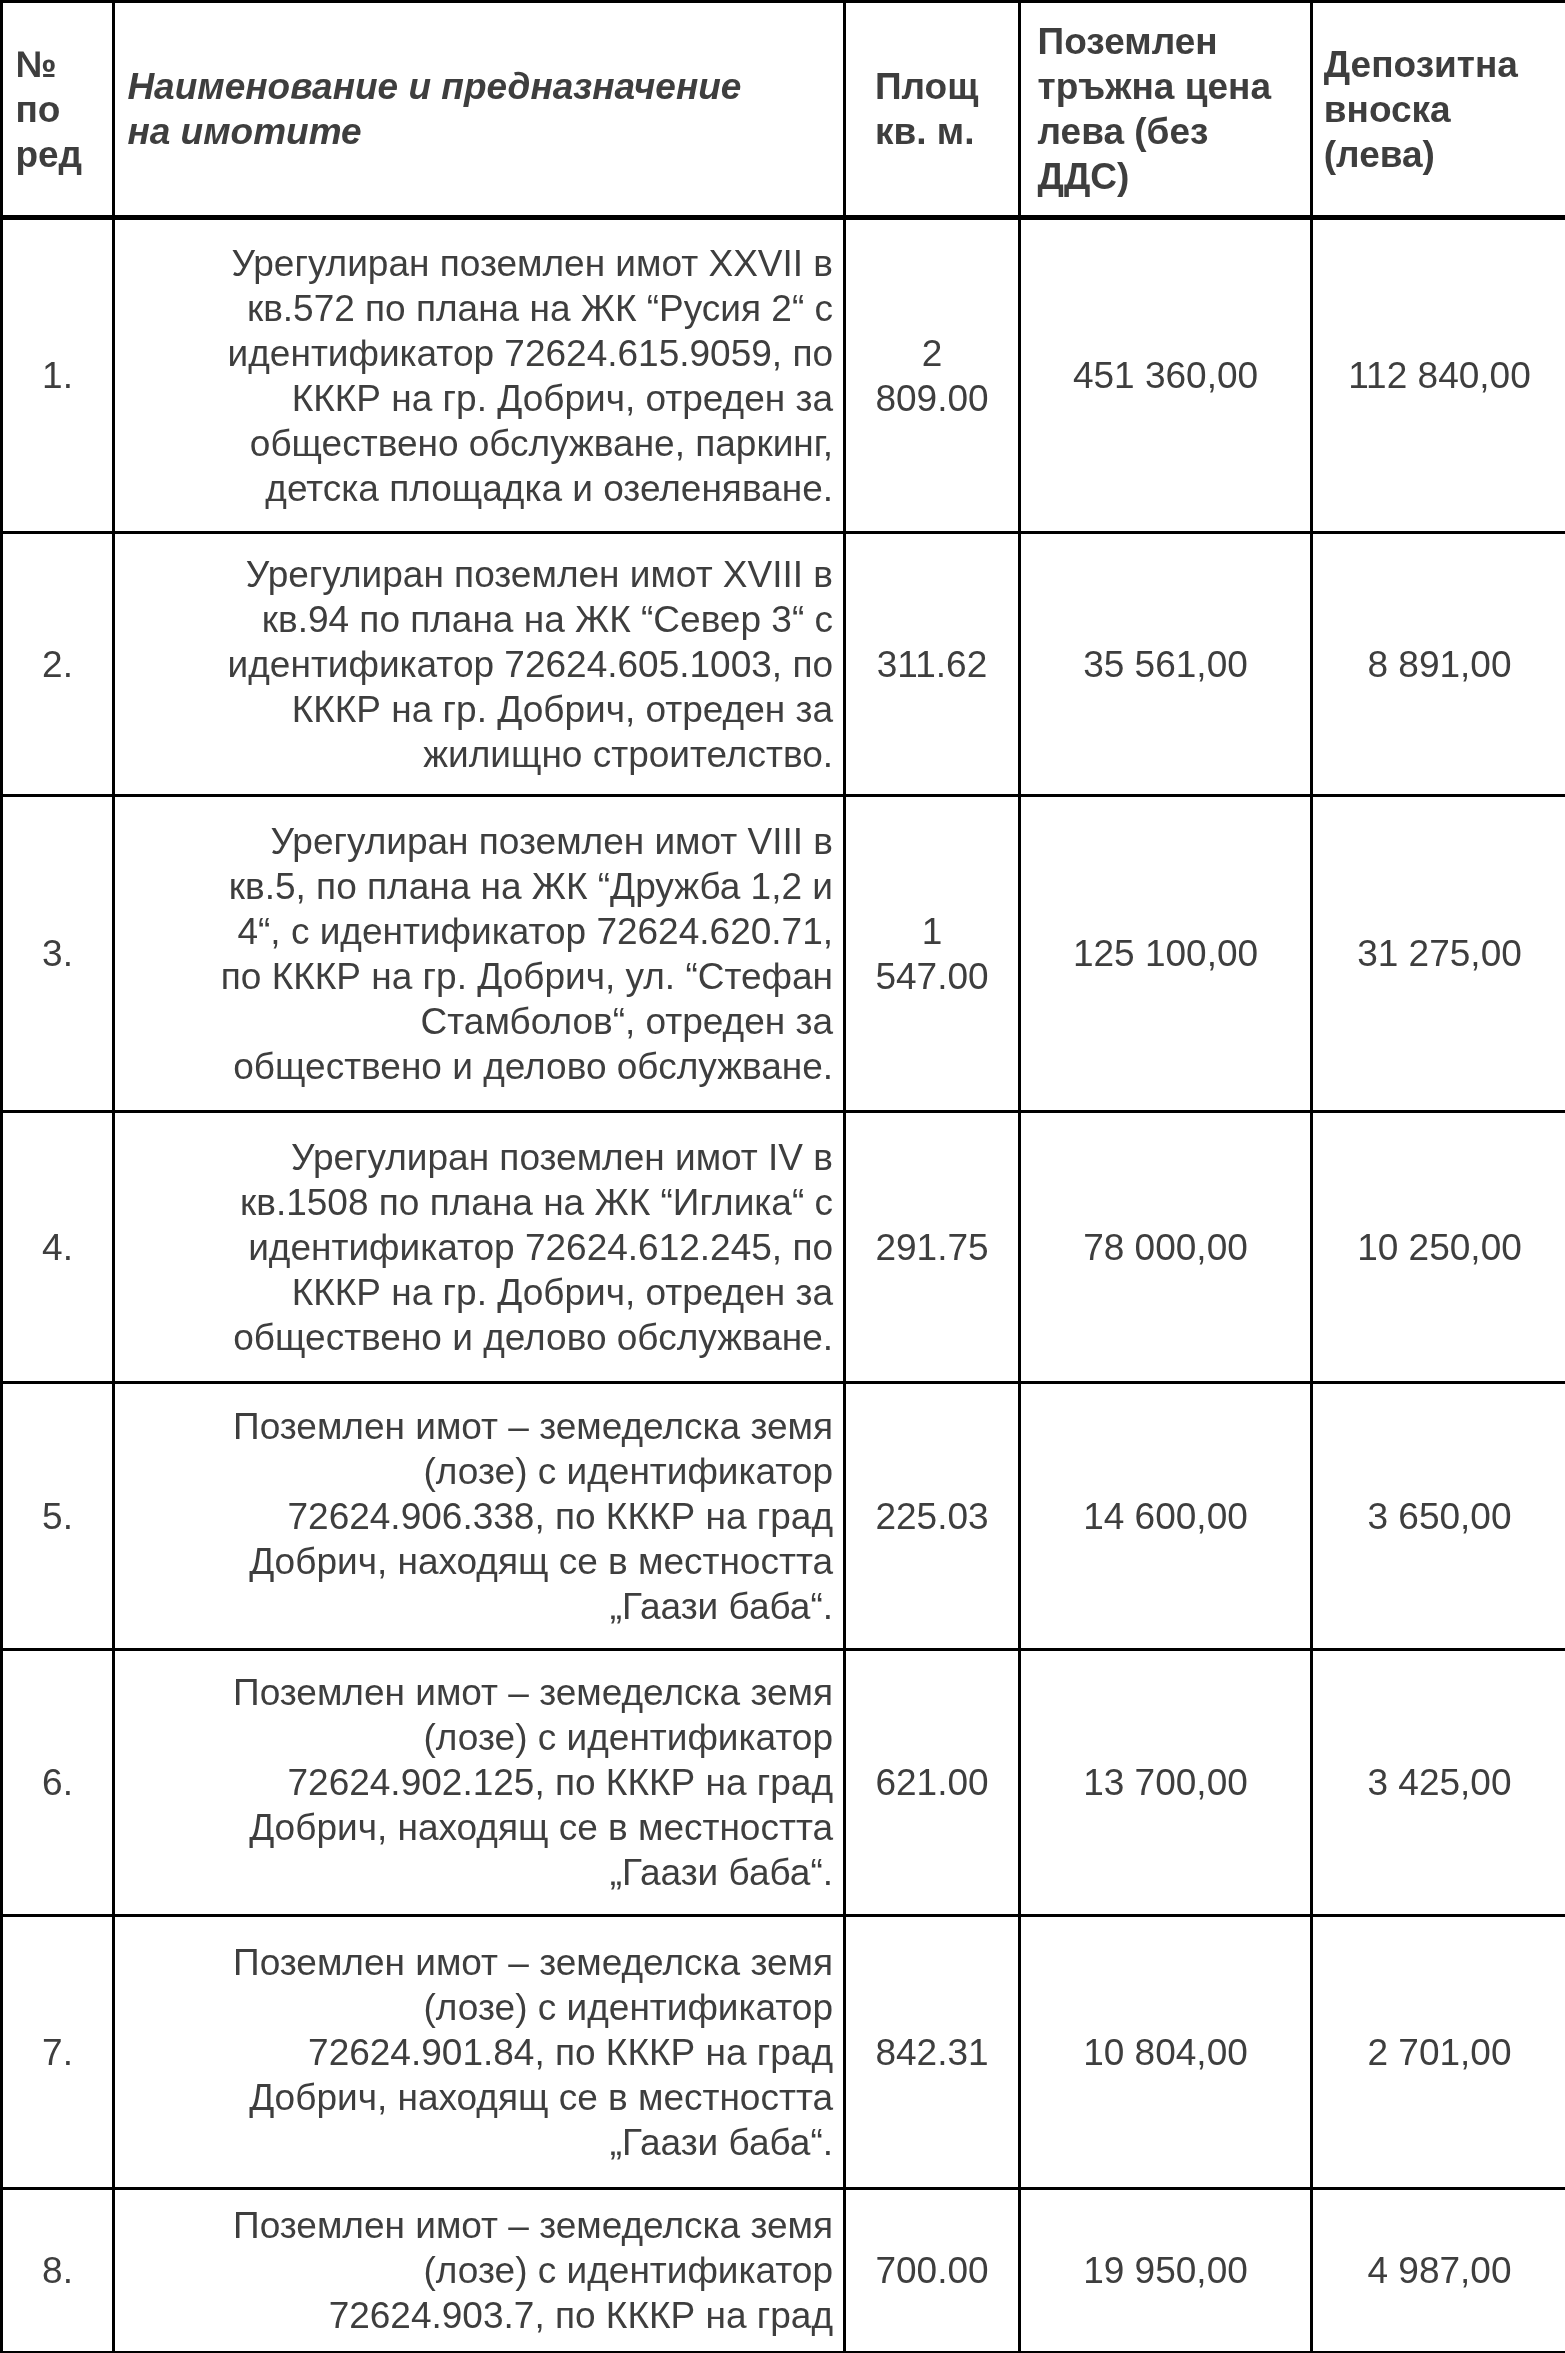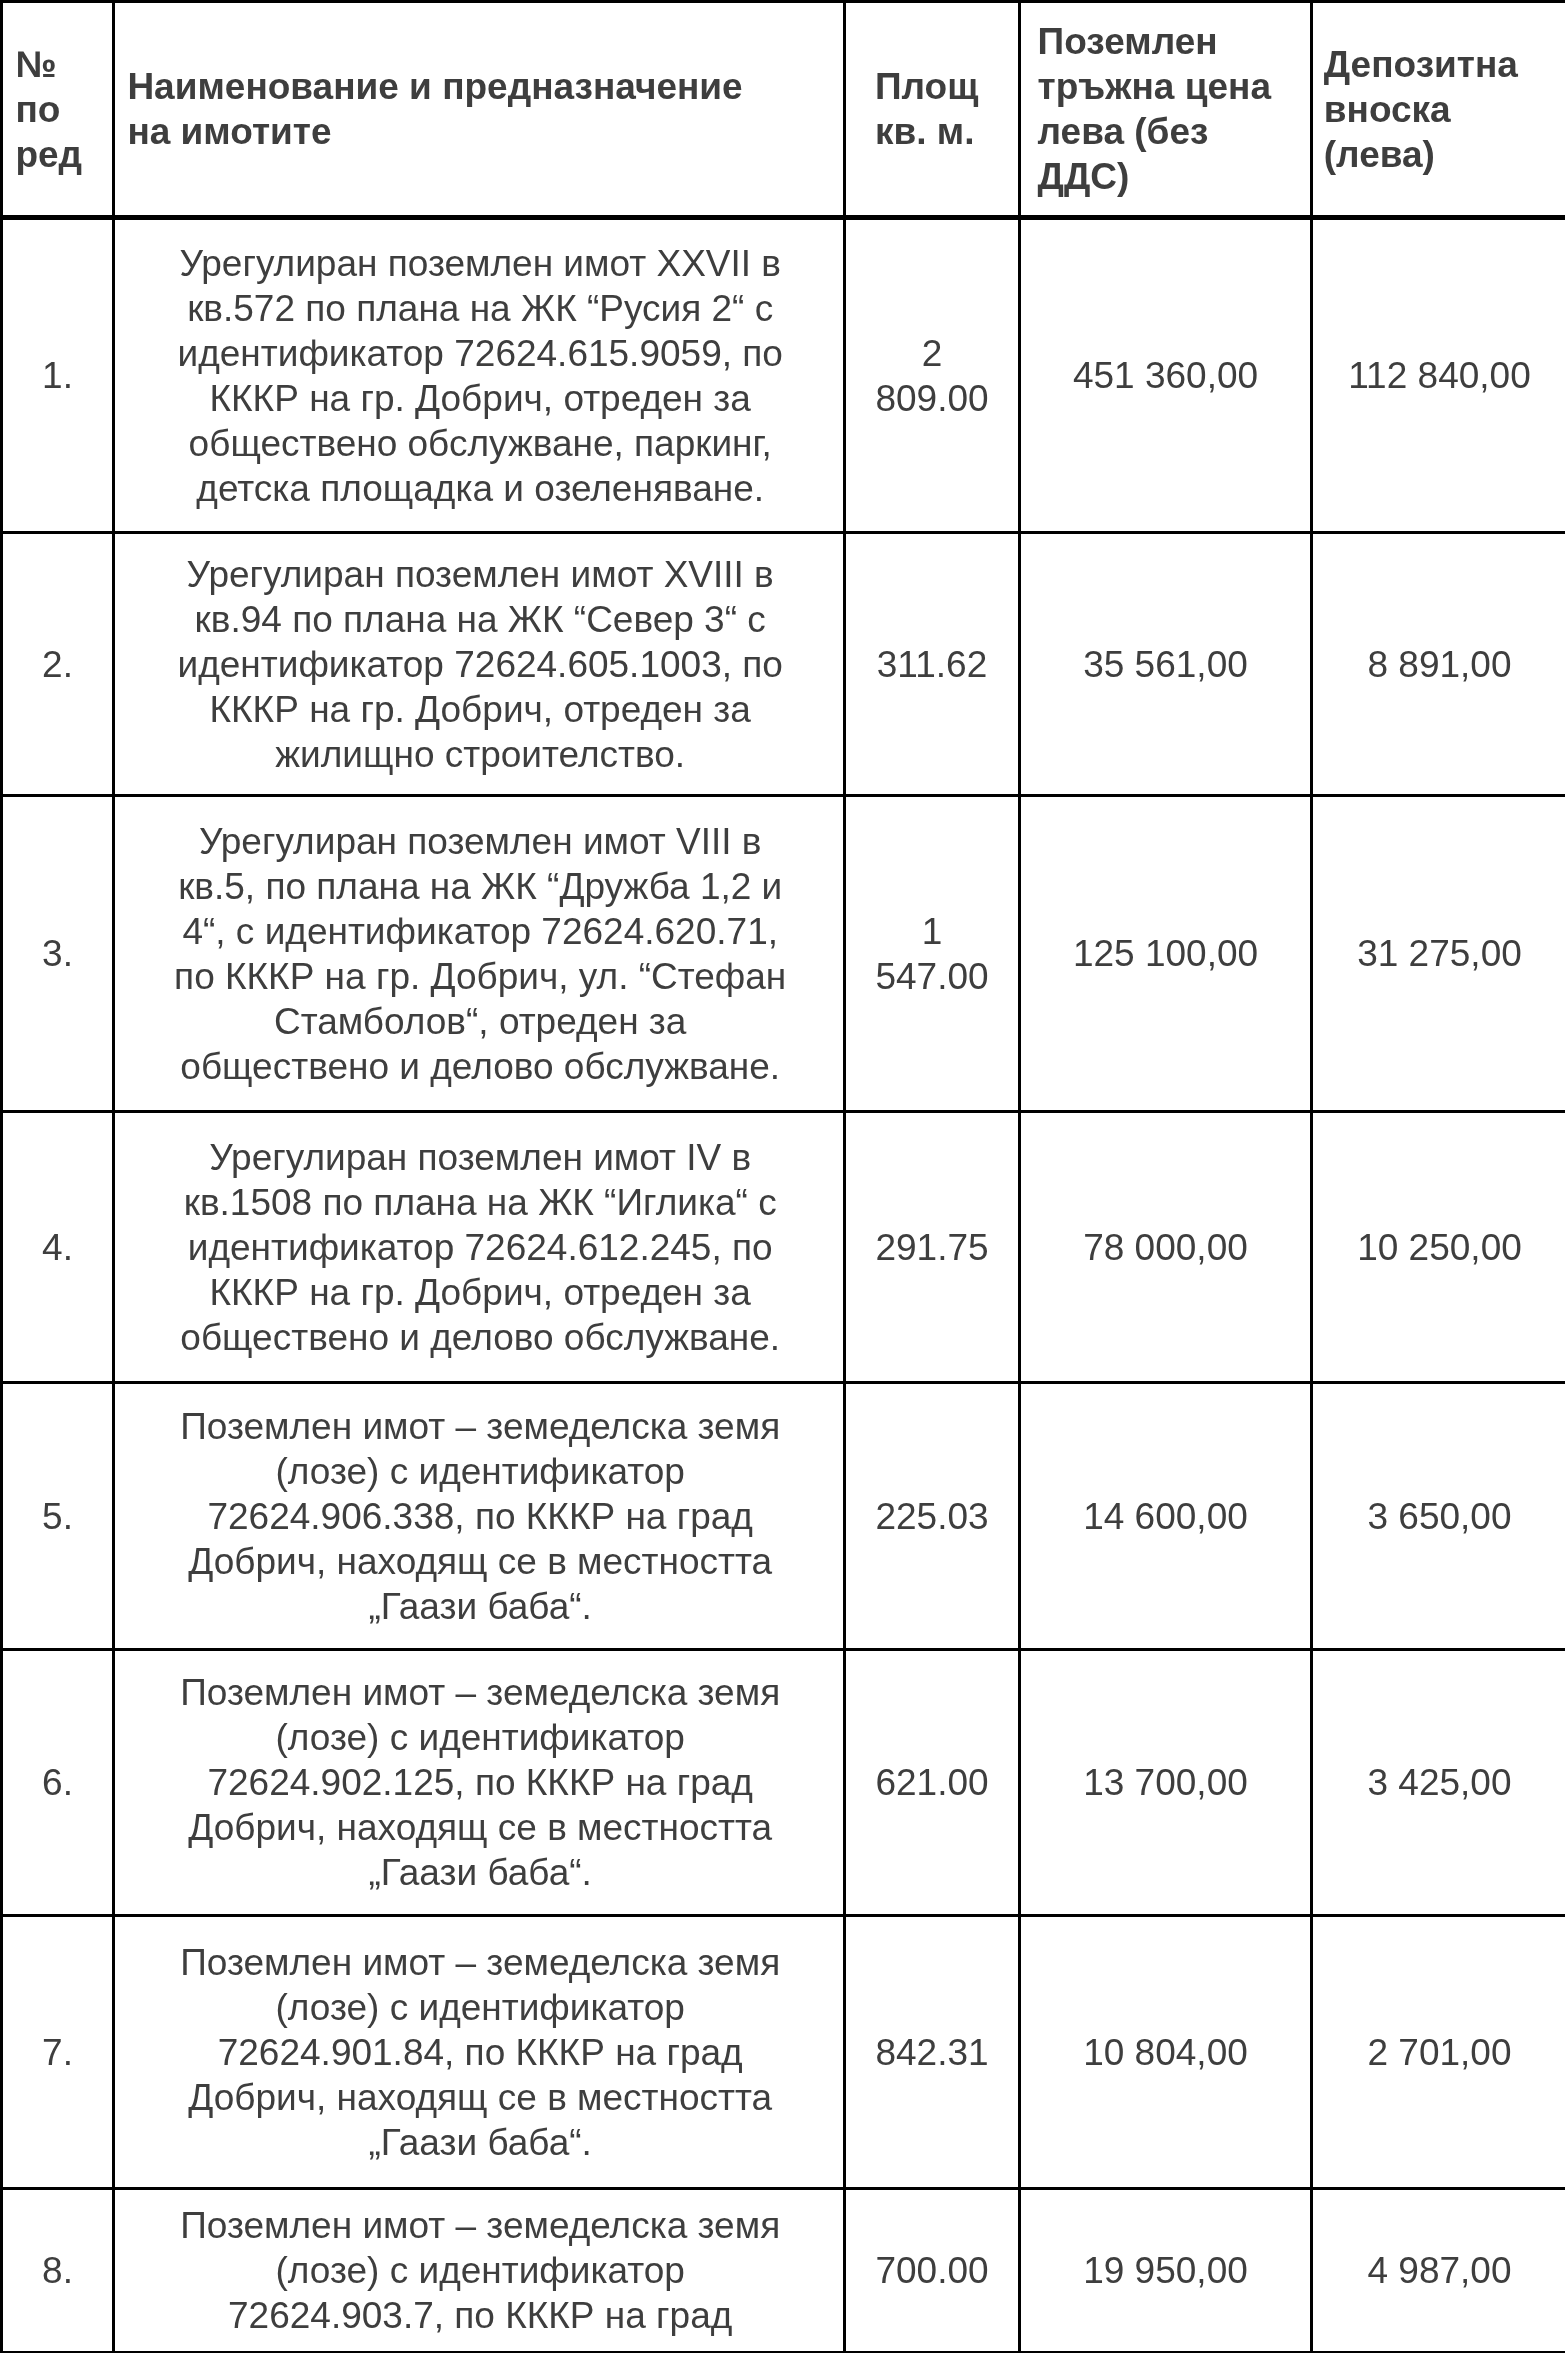--- a/index.html
+++ b/index.html
@@ -38,28 +38,28 @@
   .doc-table thead tr { height: 216px; }
   .doc-table thead th {
     font-weight: bold;
     text-align: left;
     border-bottom-width: 5px;
   }
   .pre { white-space: pre-line; }
 
   
   .h-num     { padding-left: 12.4px; }
-  .h-desc    { padding-left: 12.4px; padding-right: 8.3px; }
+  .h-desc    { padding-left: 12.4px; padding-right: 8.3px; font-style: italic; }
   .h-area    { padding-left: 29px; }
   .h-price   { padding: 0 16.6px; text-align: justify; }
   .h-deposit { padding-left: 10.8px; padding-right: 6.6px; }
 
   
   .cell-num     { text-align: center; }
-  .cell-desc    { text-align: center; padding: 0 10px 0 12.4px; }
+  .cell-desc    { text-align: right; padding: 0 10px 0 12.4px; }
   .cell-area,
   .cell-price,
   .cell-deposit { text-align: center; padding: 0 6.6px; }
 
   
   .doc-table tbody tr:nth-child(1) { height: 315px; }
   .doc-table tbody tr:nth-child(2) { height: 263px; }
   .doc-table tbody tr:nth-child(3) { height: 316px; }
   .doc-table tbody tr:nth-child(4) { height: 271px; }
   .doc-table tbody tr:nth-child(5) { height: 267px; }

